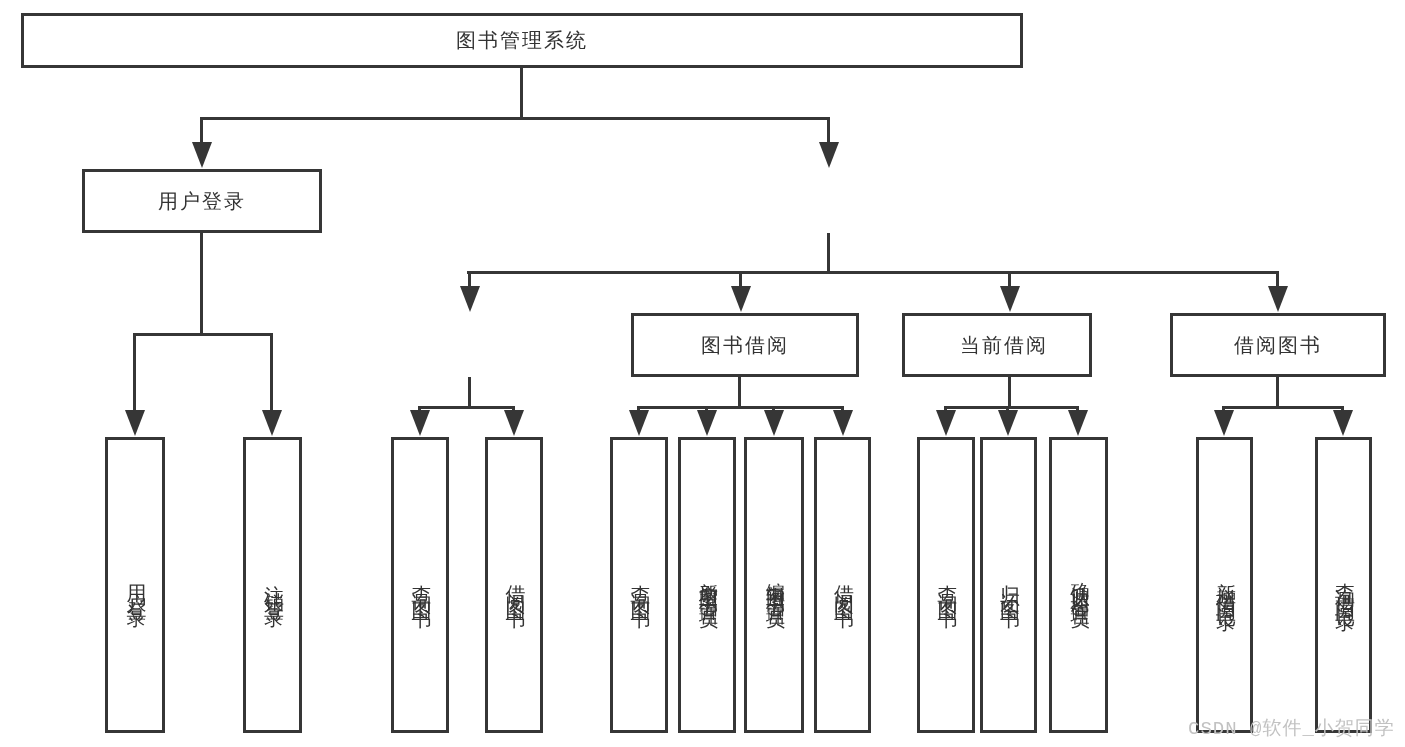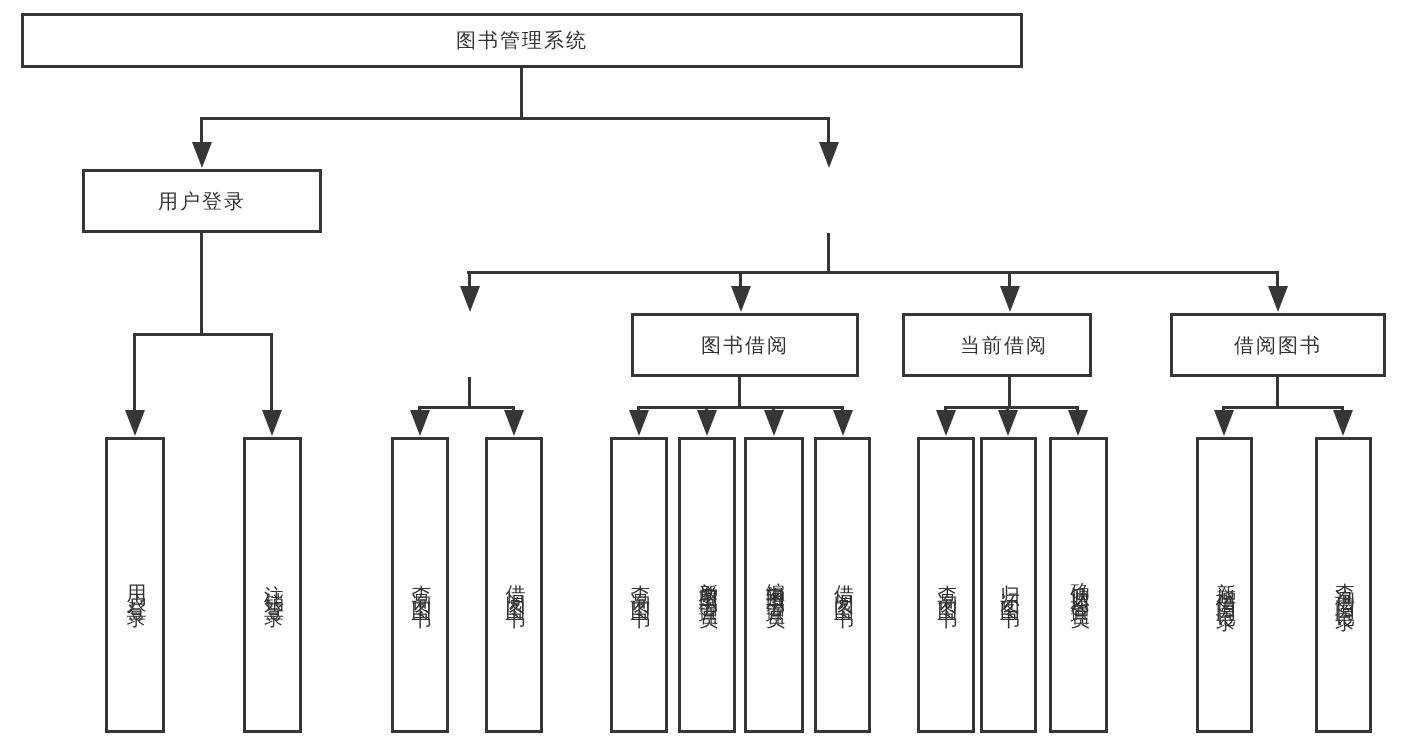--- a/index.html
+++ b/index.html
@@ -183,14 +183,15 @@
     <span class="vtext" style="letter-spacing:4px;">确认归还（管理员）</span>
   </div>
 
   <div class="vbox" style="left:1196px; top:437px; width:57px; height:296px;">
     <span class="vtext" style="letter-spacing:6px;">新增借阅记录</span>
   </div>
   <div class="vbox" style="left:1315px; top:437px; width:57px; height:296px;">
     <span class="vtext" style="letter-spacing:6px;">查询借阅记录</span>
   </div>
 
+  <div class="watermark" style="left:1188px; top:715px;">CSDN @软件_小贺同学</div>
 
 </div>
 
 </body></html>

